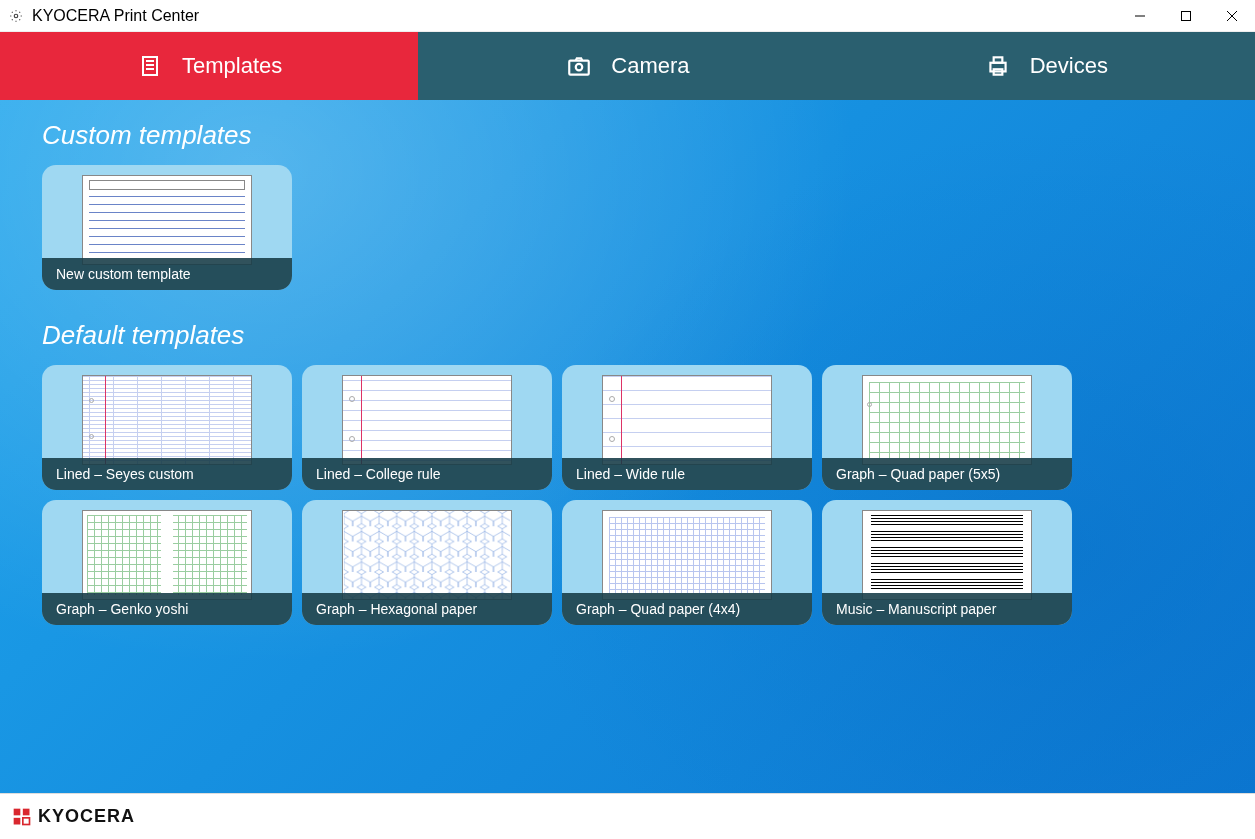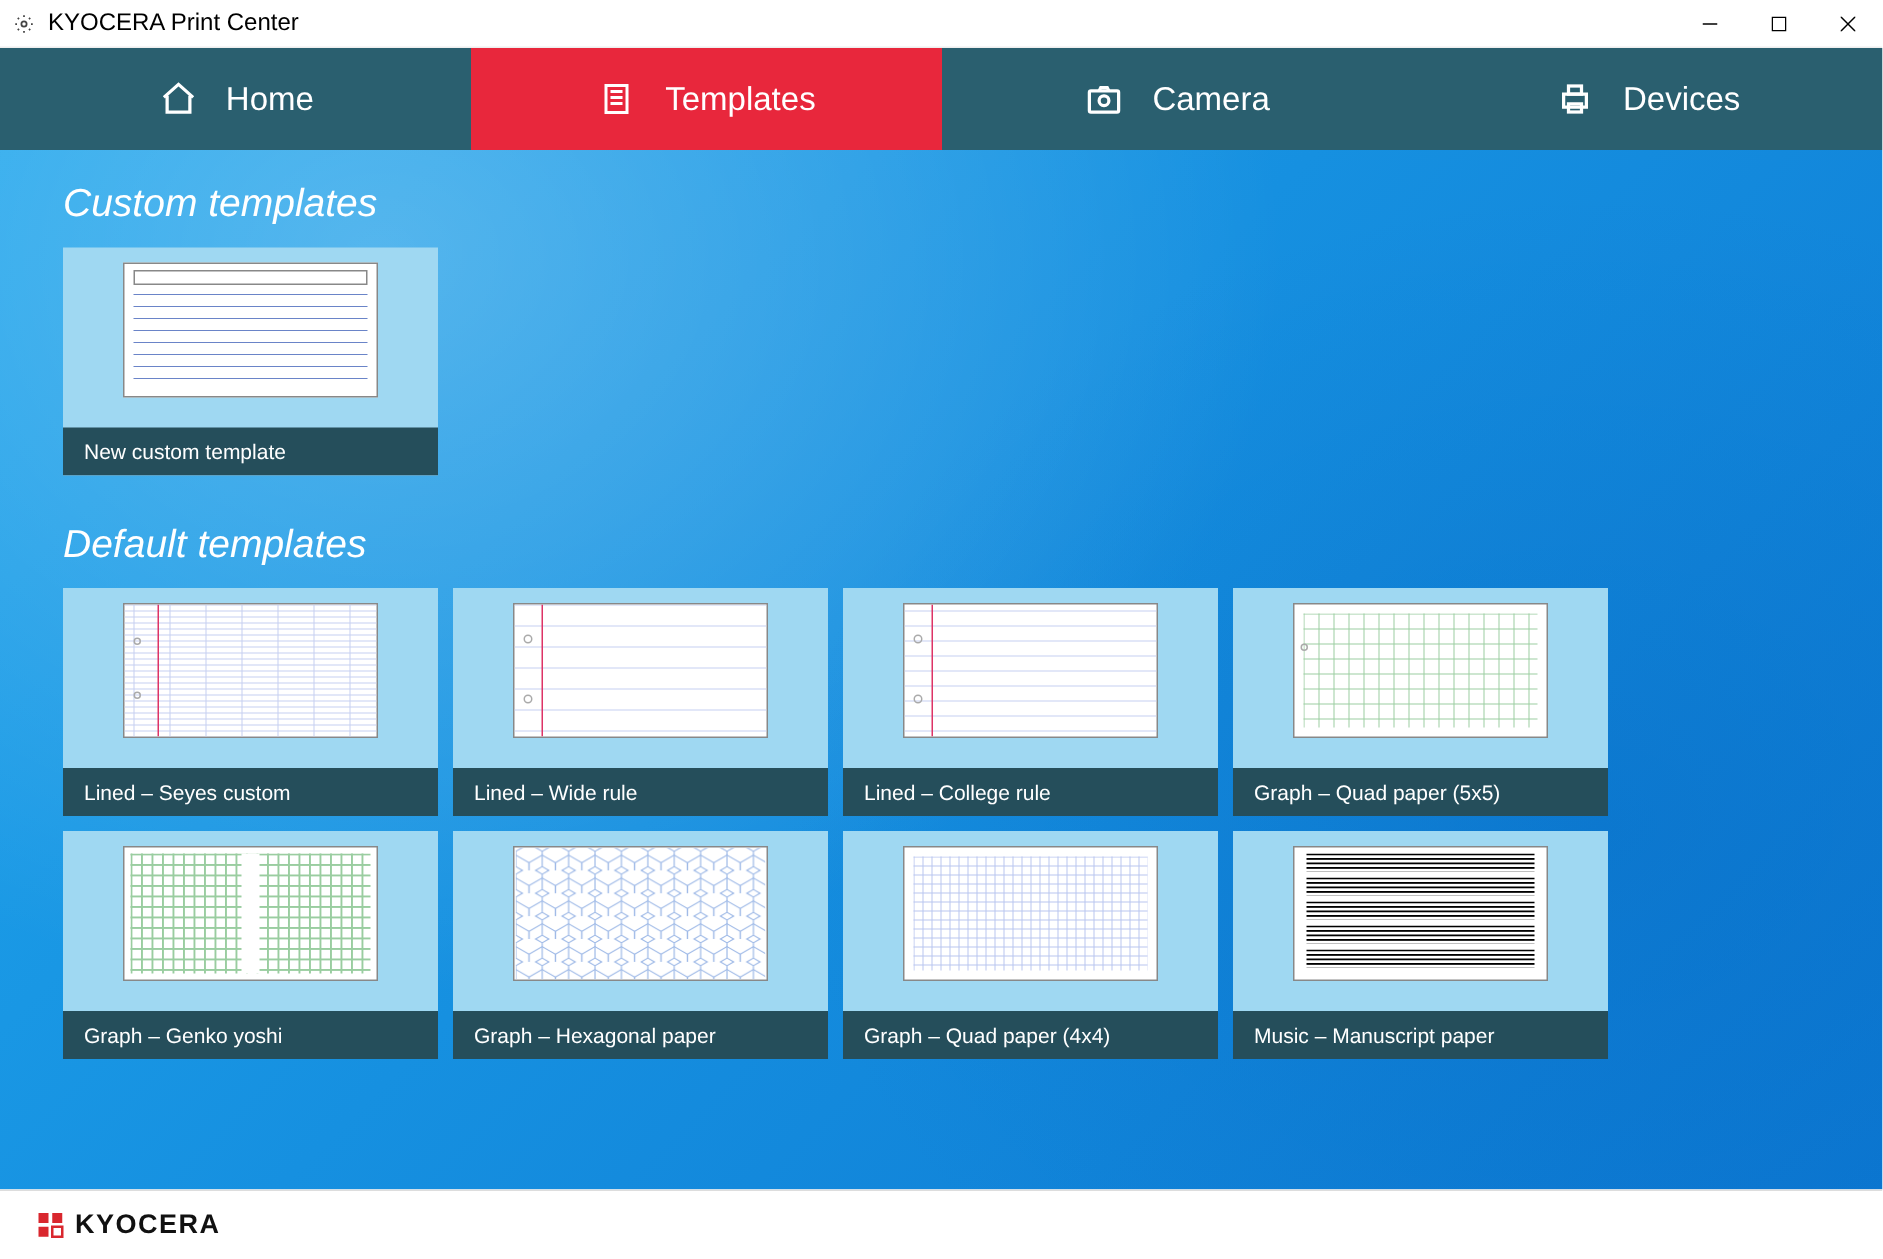--- a/index.html
+++ b/index.html
@@ -70,25 +70,26 @@
     font-style: italic;
   }
   .grid {
     display: grid;
     grid-template-columns: repeat(4, 250px);
     gap: 10px;
     margin-bottom: 30px;
   }
   .card {
     width: 250px;
-    height: 152px;
+    height: 125px;
     background: #9fd8f2;
     position: relative;
     overflow: hidden;
     cursor: pointer;
+    border-radius: 14px;
   }
   .card .preview {
     position: absolute;
     top: 10px;
     left: 40px;
     width: 170px;
     height: 90px;
     background: #fff;
     border: 1px solid #888;
     overflow: hidden;
@@ -174,21 +175,21 @@
     background-image: linear-gradient(#6a84c8 1px, transparent 1px);
     background-size: 100% 8px;
   }
 
   
   .footer {
     height: 46px;
     background: #fff;
     display: flex;
     align-items: center;
-    padding: 0 24px;
+    padding: 0 12px;
     border-top: 1px solid #ddd;
   }
   .brand { display:flex; align-items:center; gap:6px; font-weight:700; font-size:18px; letter-spacing:1px; color:#111; }
   .brand-mark { width:20px; height:20px; }
 </style>
 </head>
 <body>
 
 <div class="titlebar">
   <div class="app-icon">
@@ -211,29 +212,20 @@
   </div>
   <div class="win-btn">
     <svg width="10" height="10" viewBox="0 0 10 10">
         <line x1="0" y1="0" x2="10" y2="10" stroke="#000"></line>
         <line x1="10" y1="0" x2="0" y2="10" stroke="#000"></line>
       </svg>
   </div>
 </div>
 
 <div class="navbar">
-  <div class="nav-item">
-    <span class="nav-icon">
-      <svg viewBox="0 0 24 24" width="26" height="26" fill="none" stroke="#fff" stroke-width="2">
-          <path d="M3 11l9-8 9 8"></path>
-          <path d="M5 10v10h14V10"></path>
-        </svg>
-    </span>
-    <span>Home</span>
-  </div>
   <div class="nav-item active">
     <span class="nav-icon">
       <svg viewBox="0 0 24 24" width="24" height="24" fill="none" stroke="#fff" stroke-width="2">
           <rect x="5" y="3" width="14" height="18"></rect>
           <line x1="8" y1="7" x2="16" y2="7"></line>
           <line x1="8" y1="11" x2="16" y2="11"></line>
           <line x1="8" y1="15" x2="16" y2="15"></line>
         </svg>
     </span>
     <span>Templates</span>
@@ -278,35 +270,35 @@
     <div class="card">
       <div class="preview seyes">
         <div class="margin-r"></div>
         <div class="hole h1" style="position:absolute;width:5px;height:5px;border:1px solid #aaa;border-radius:50%;left:6px;top:22px;"></div>
         <div class="hole h2" style="position:absolute;width:5px;height:5px;border:1px solid #aaa;border-radius:50%;left:6px;top:58px;"></div>
       </div>
       <div class="label">Lined – Seyes custom</div>
     </div>
 
     <div class="card">
+      <div class="preview ruled">
+        <div class="margin-r"></div>
+        <div class="hole h1"></div>
+        <div class="hole h2"></div>
+      </div>
+      <div class="label">Lined – College rule</div>
+    </div>
+
+    <div class="card">
       <div class="preview ruled wide">
         <div class="margin-r"></div>
         <div class="hole h1"></div>
         <div class="hole h2"></div>
       </div>
       <div class="label">Lined – Wide rule</div>
-    </div>
-
-    <div class="card">
-      <div class="preview ruled">
-        <div class="margin-r"></div>
-        <div class="hole h1"></div>
-        <div class="hole h2"></div>
-      </div>
-      <div class="label">Lined – College rule</div>
     </div>
 
     <div class="card">
       <div class="preview quad">
         <div class="hole"></div>
       </div>
       <div class="label">Graph – Quad paper (5x5)</div>
     </div>
 
     <div class="card">

